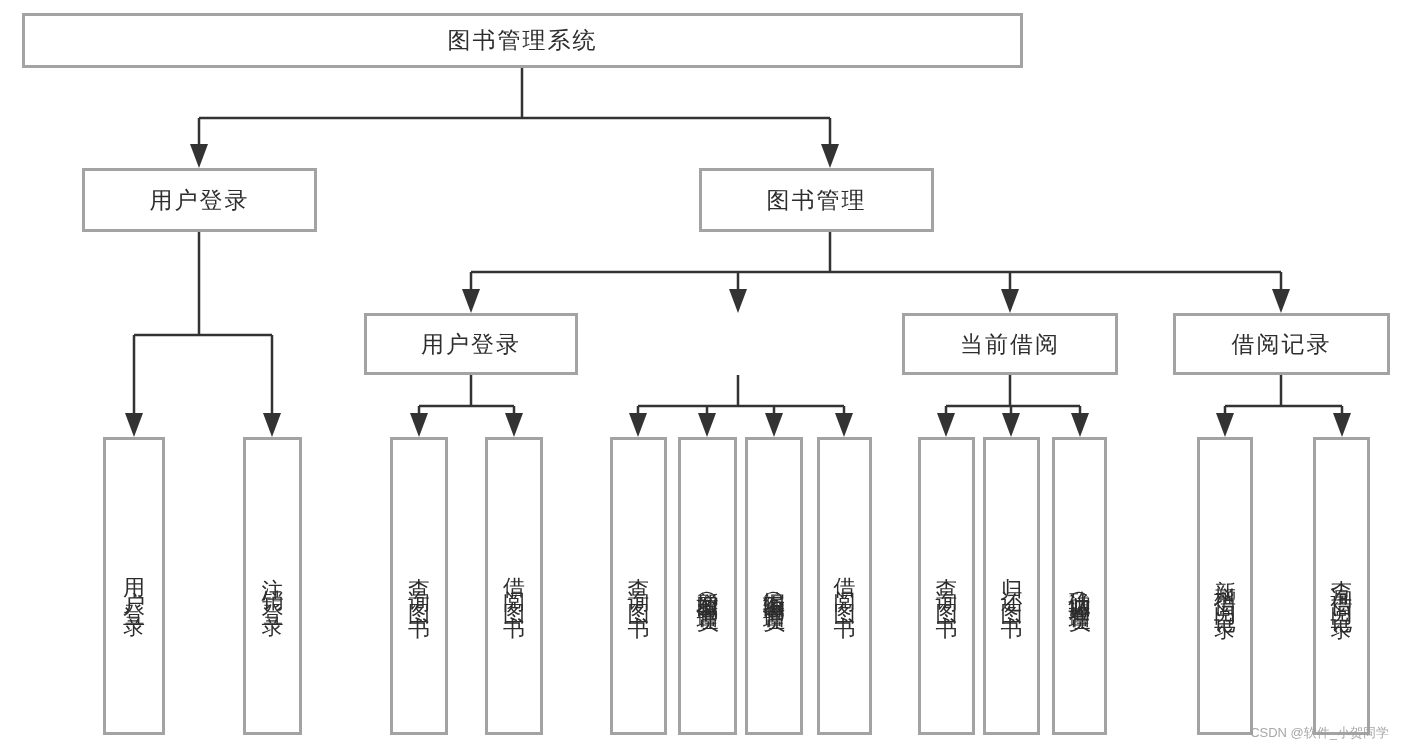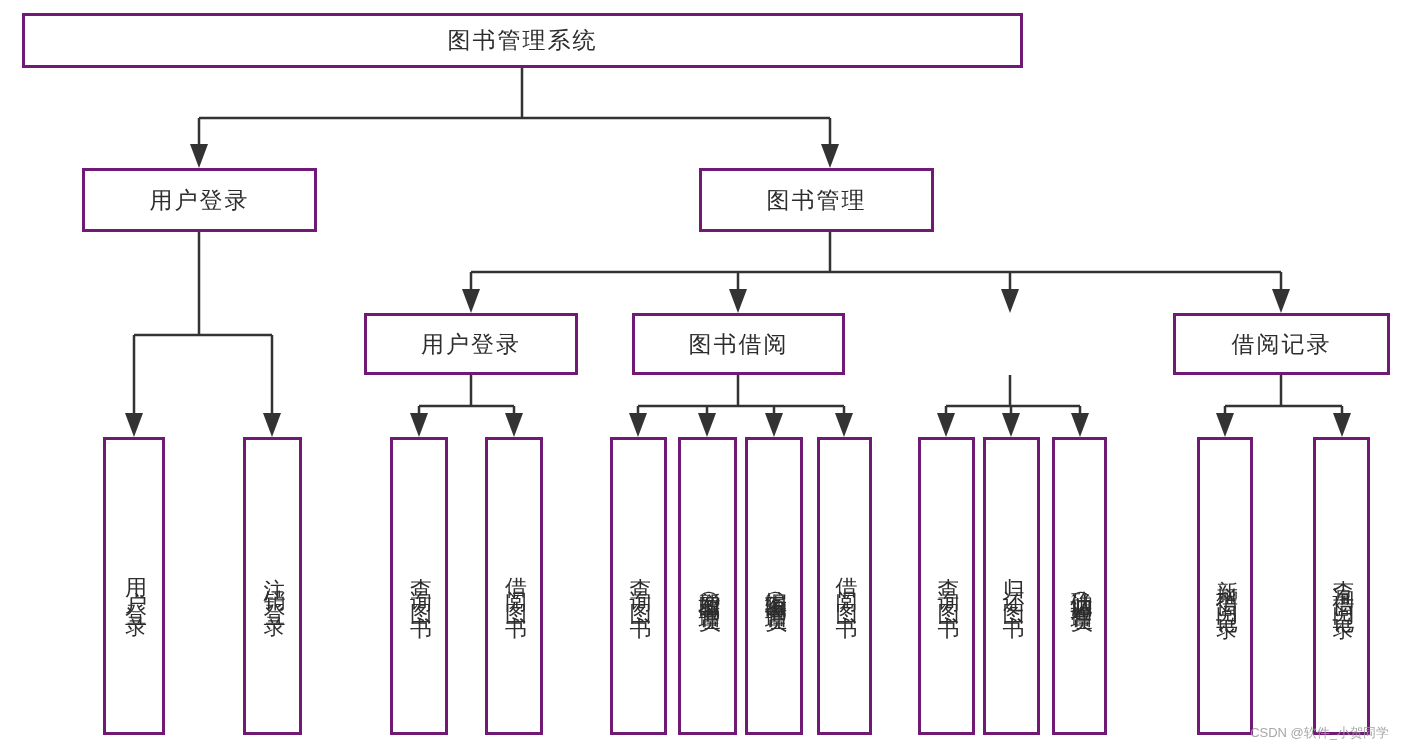--- a/index.html
+++ b/index.html
@@ -14,27 +14,26 @@
   }
   svg.connectors {
     position: absolute;
     left: 0; top: 0;
     width: 1405px; height: 747px;
     z-index: 1;
   }
   .box {
     position: absolute;
     background: #ffffff;
-    border: 3px solid #701a75;
+    border: 3px solid #a3a3a3;
     display: flex;
     align-items: center;
     justify-content: center;
     color: #2d2d2d;
     z-index: 2;
-    font-family: Liberation Mono, monospace;
   }
   .h-label {
     font-size: 23px;
     font-weight: 500;
     letter-spacing: 2px;
     white-space: nowrap;
   }
   .v-label {
     writing-mode: vertical-rl;
     font-size: 22px;
@@ -118,22 +117,22 @@
   <div class="box" style="left:82px; top:168px; width:235px; height:64px;">
     <span class="h-label">用户登录</span>
   </div>
   <div class="box" style="left:699px; top:168px; width:235px; height:64px;">
     <span class="h-label">图书管理</span>
   </div>
 
   <div class="box" style="left:364px; top:313px; width:214px; height:62px;">
     <span class="h-label">用户登录</span>
   </div>
-  <div class="box" style="left:632px; top:313px; width:213px; height:62px;">
-    <span class="h-label">图书借阅</span>
+  <div class="box" style="left:902px; top:313px; width:216px; height:62px;">
+    <span class="h-label">当前借阅</span>
   </div>
   <div class="box" style="left:1173px; top:313px; width:217px; height:62px;">
     <span class="h-label">借阅记录</span>
   </div>
 
   <div class="box" style="left:103px; top:437px; width:62px; height:298px;">
     <span class="v-label v-wide">用户登录</span>
   </div>
   <div class="box" style="left:243px; top:437px; width:59px; height:298px;">
     <span class="v-label v-wide">注销登录</span>

